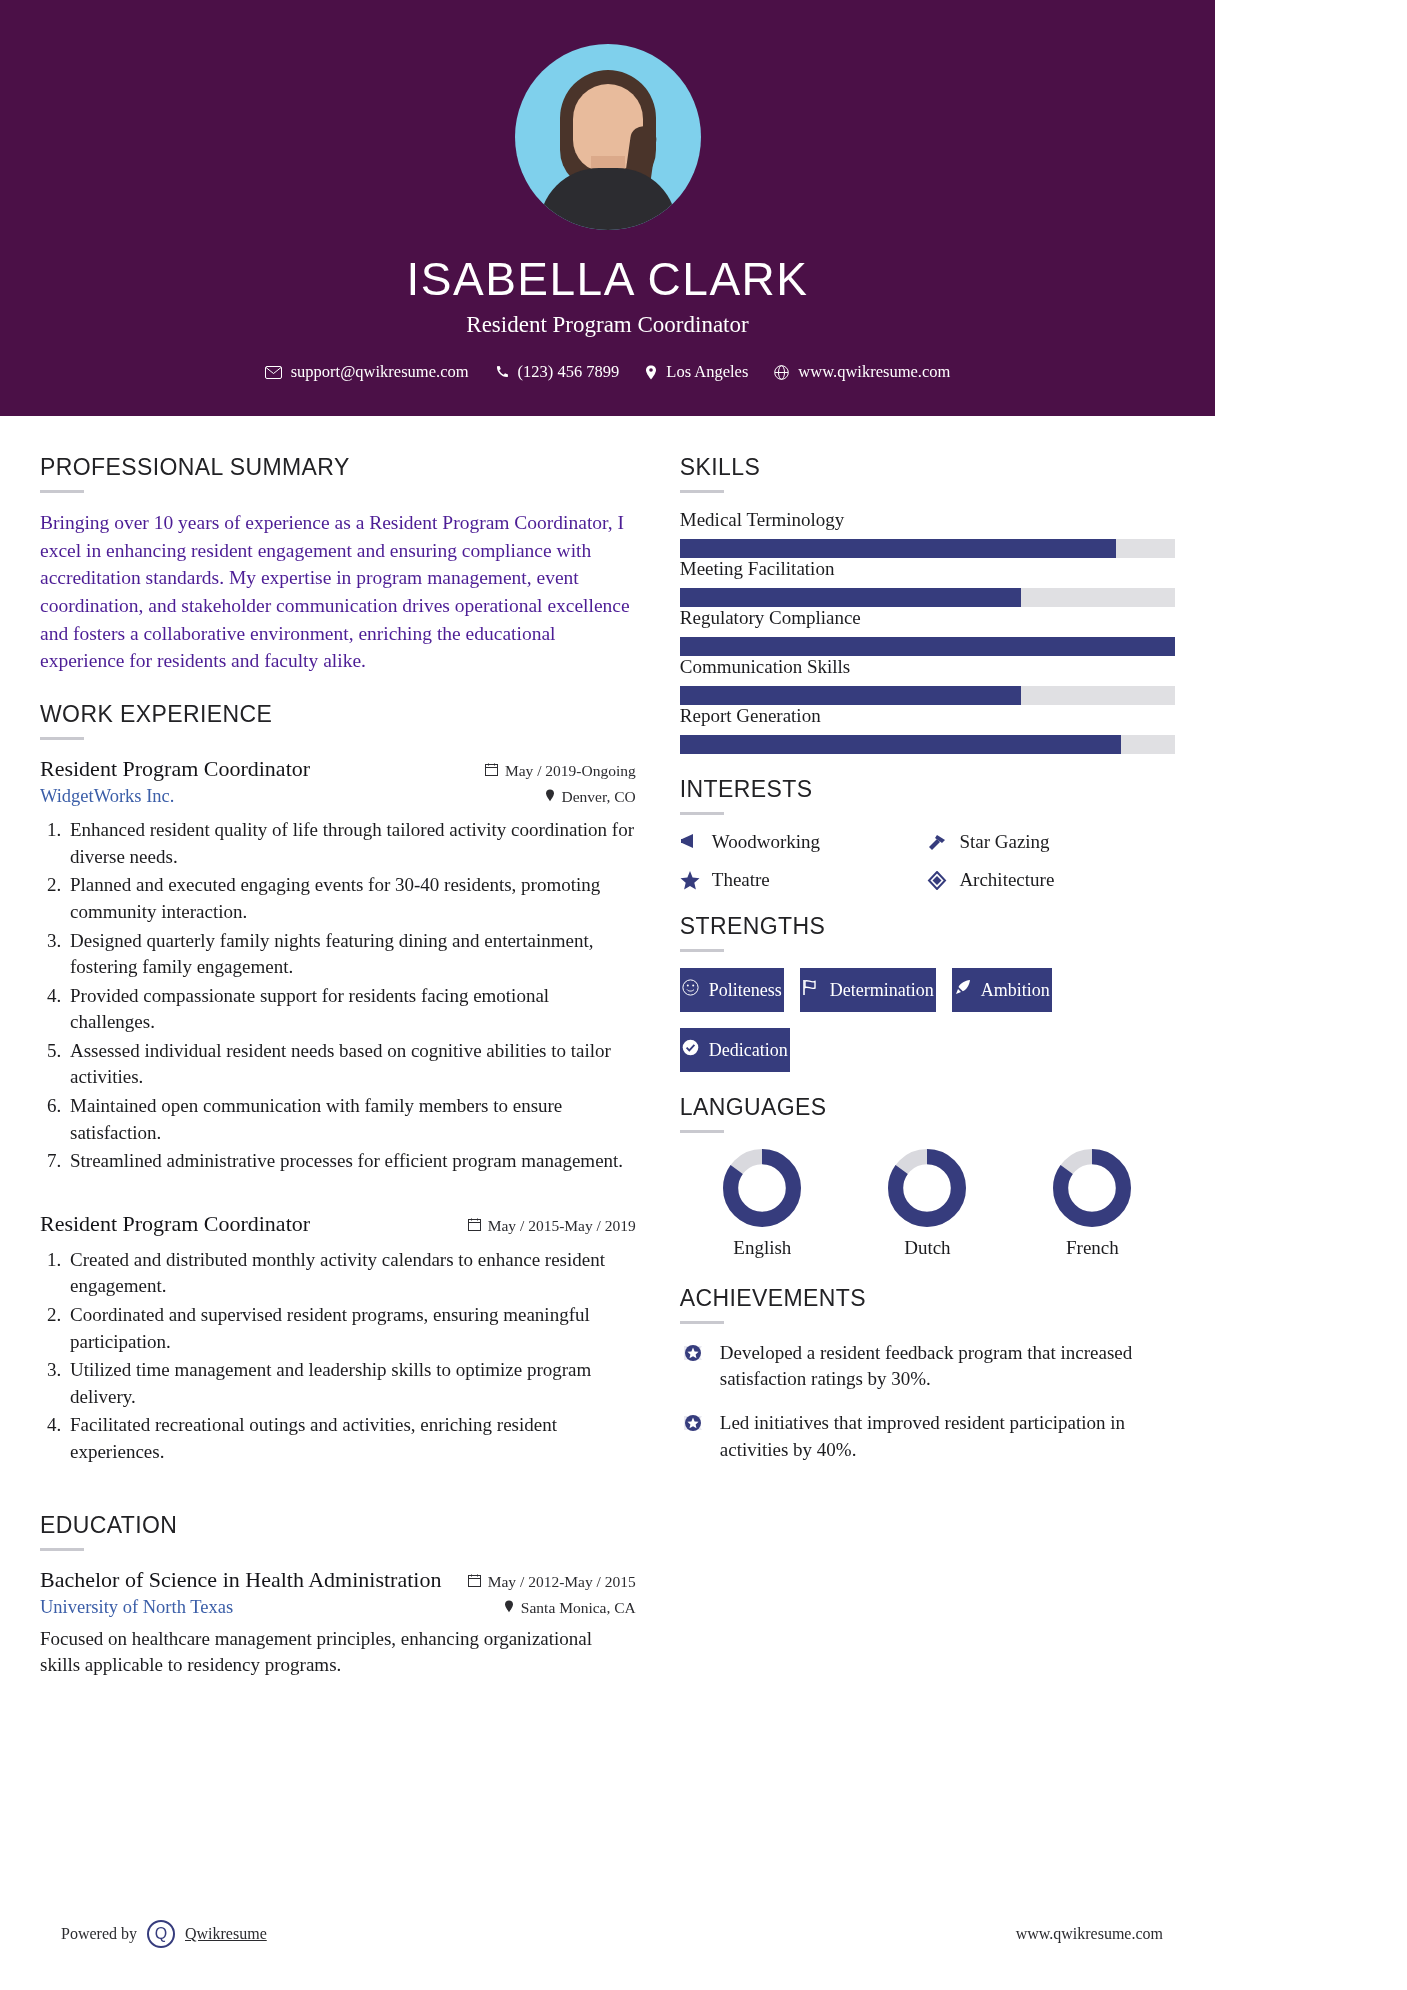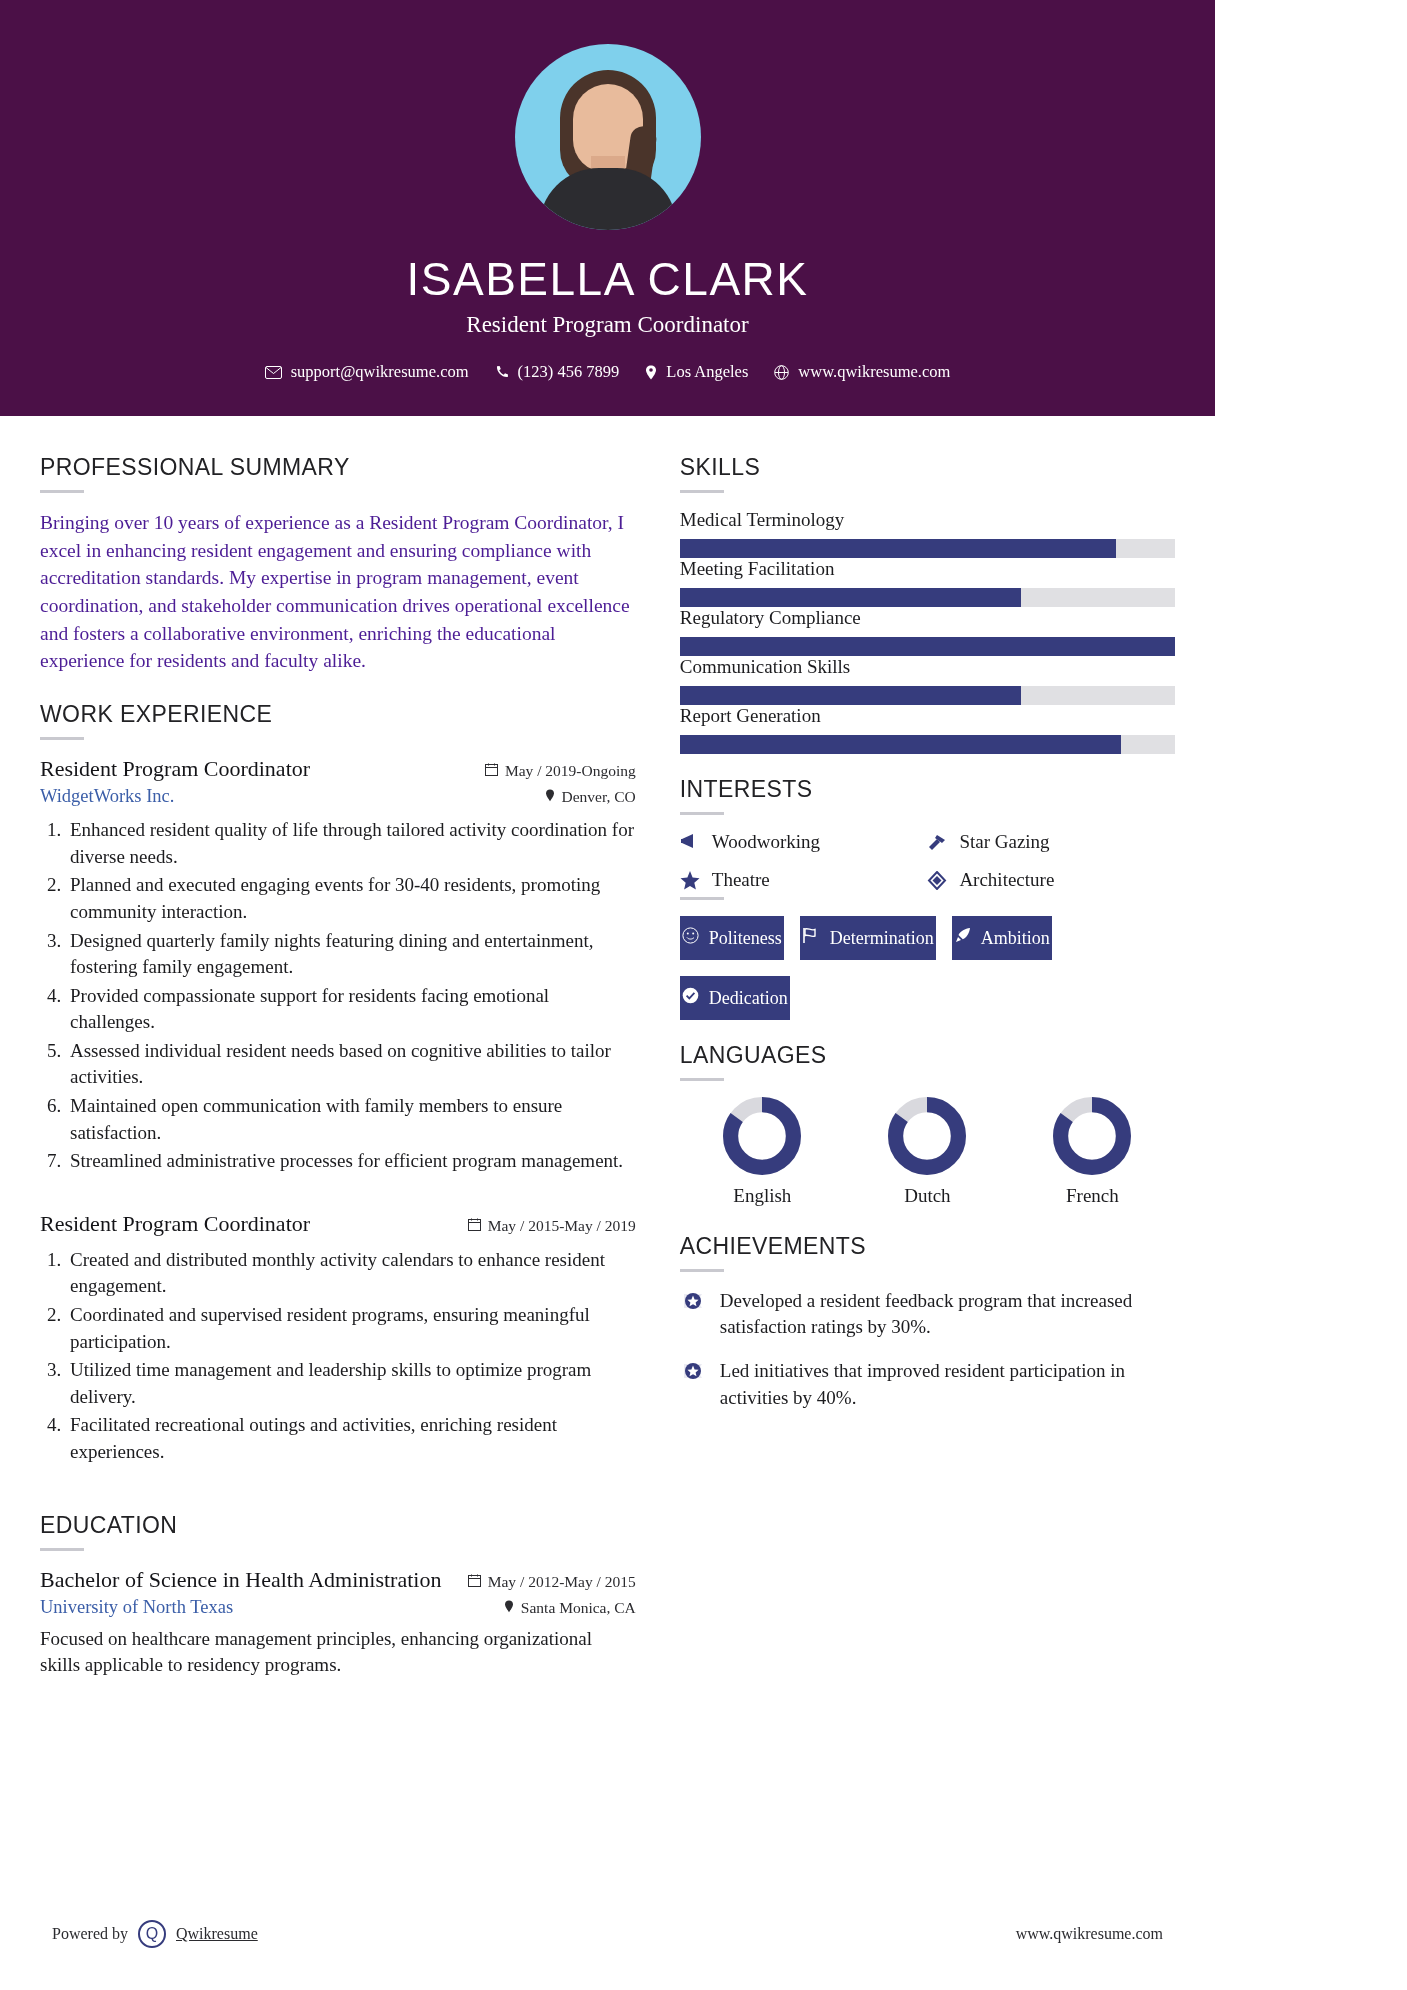--- a/index.html
+++ b/index.html
@@ -221,21 +221,21 @@
     display: flex;
     gap: 14px;
     margin-bottom: 18px;
   }
   .ach .ico { color: #363c7d; flex: 0 0 auto; padding-top: 2px; }
   .ach-text { font-size: 19px; line-height: 1.38; color: #1c1c1f; }
 
   
   .footer {
     position: absolute;
-    left: 0; right: 0; bottom: 42px;
+    left: 9px; right: 0; bottom: 42px;
     display: flex;
     justify-content: space-between;
     align-items: center;
     padding: 0 52px;
     font-size: 16px;
     color: #2b2b2f;
   }
   .powered { display: flex; align-items: center; gap: 10px; }
   .qlogo {
     width: 28px; height: 28px;
@@ -472,20 +472,21 @@
           <span class="ico">
             <svg width="20" height="19" viewBox="0 0 20 19">
                 <path d="M10 1 L18 9.5 L10 18 L2 9.5 Z" fill="none" stroke="#363c7d" stroke-width="2"></path>
                 <path d="M10 5 L14.5 9.5 L10 14 L5.5 9.5 Z" fill="#363c7d"></path>
               </svg>
           </span>
           <span>Architecture</span>
         </div>
       </div>
 
+      <div class="sec-title" style="margin-top:22px;">STRENGTHS</div>
       <div class="sec-rule"></div>
       <div class="strengths-grid">
         <div class="strength">
           <span>
             <svg width="17" height="17" viewBox="0 0 17 17">
                 <circle cx="8.5" cy="8.5" r="7.6" fill="none" stroke="#fff"></circle>
                 <circle cx="5.8" cy="6.5" r="1" fill="#fff"></circle>
                 <circle cx="11.2" cy="6.5" r="1" fill="#fff"></circle>
                 <path d="M5 10.5 C6.6 12.6 10.4 12.6 12 10.5" fill="none" stroke="#fff"></path>
               </svg>

